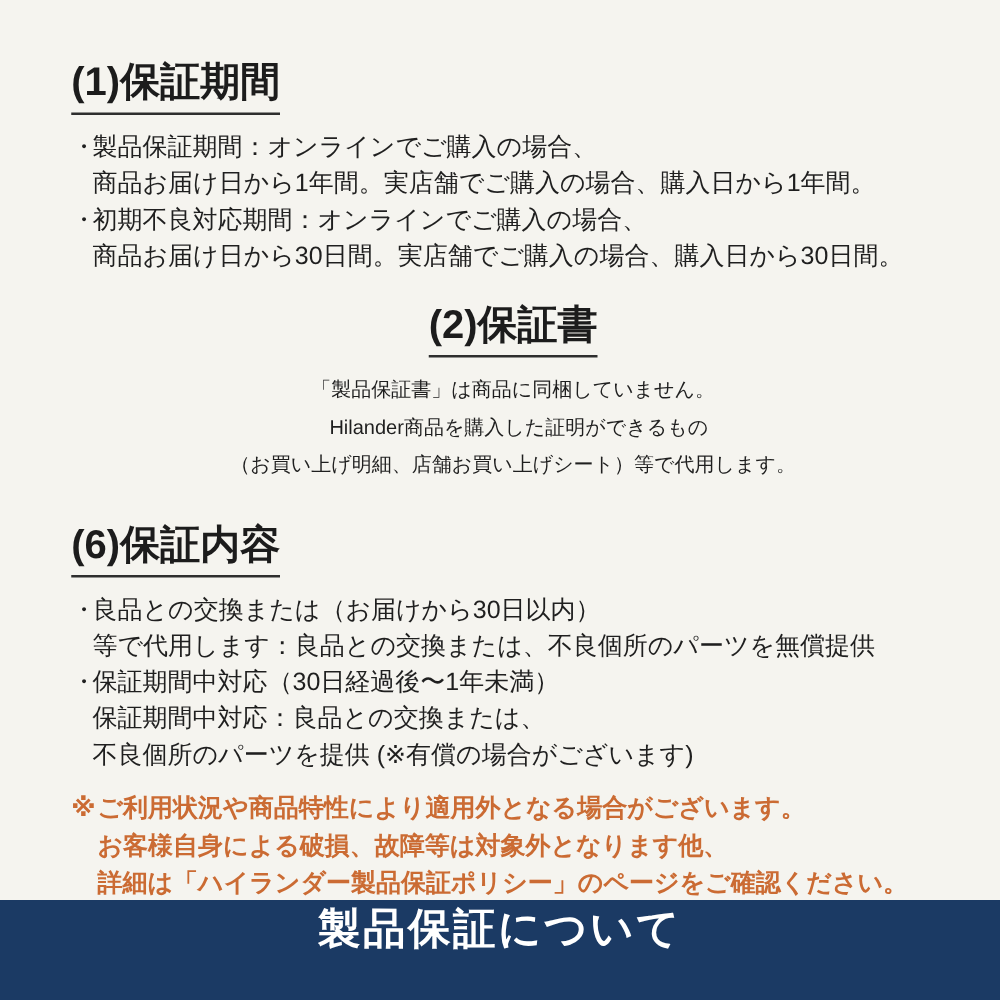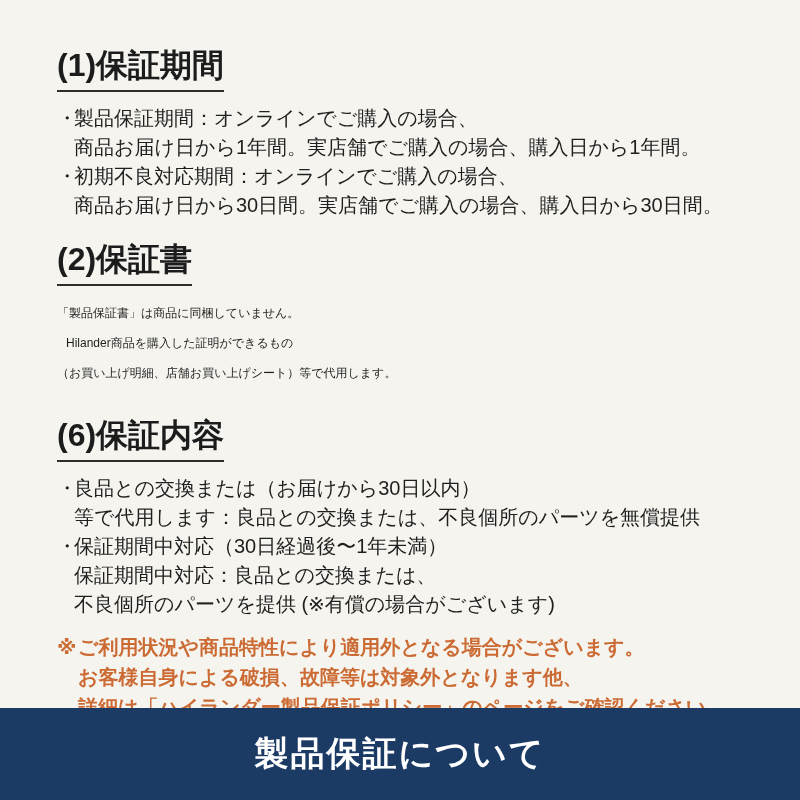--- a/index.html
+++ b/index.html
@@ -38,46 +38,46 @@
   }
   .bullet-item { display: flex; }
   .bullet-mark {
     flex: none;
     width: 17px;
   }
   .bullet-lines { flex: 1; min-width: 0; }
   .line { white-space: nowrap; }
   .paragraph {
     margin-top: 12px;
-    font-size: 12px;
+    font-size: 16px;
     font-weight: 500;
     line-height: 30px;
   }
   .indent-sm { padding-left: 9px; }
-  .section-2 { margin-top: 20px; }
+  .section-2 { margin-top: 20px; text-align: center; }
   .section-3 { margin-top: 28px; }
   .note {
     margin-top: 13px;
     display: flex;
     font-size: 20px;
     font-weight: 600;
     line-height: 30px;
     color: #cb6b33;
   }
   .note-mark { flex: none; width: 21px; }
   .note-lines { flex: 1; min-width: 0; }
   .footer-bar {
     position: absolute;
     left: 0;
     bottom: 0;
     width: 800px;
-    height: 92px;
+    height: 80px;
     background: #1b3a64;
     display: flex;
-    align-items: center;
+    align-items: flex-start;
     justify-content: center;
   }
   .footer-title {
     color: #ffffff;
     font-size: 34px;
     font-weight: 700;
     letter-spacing: 2px;
   }
 </style>
 </head>

